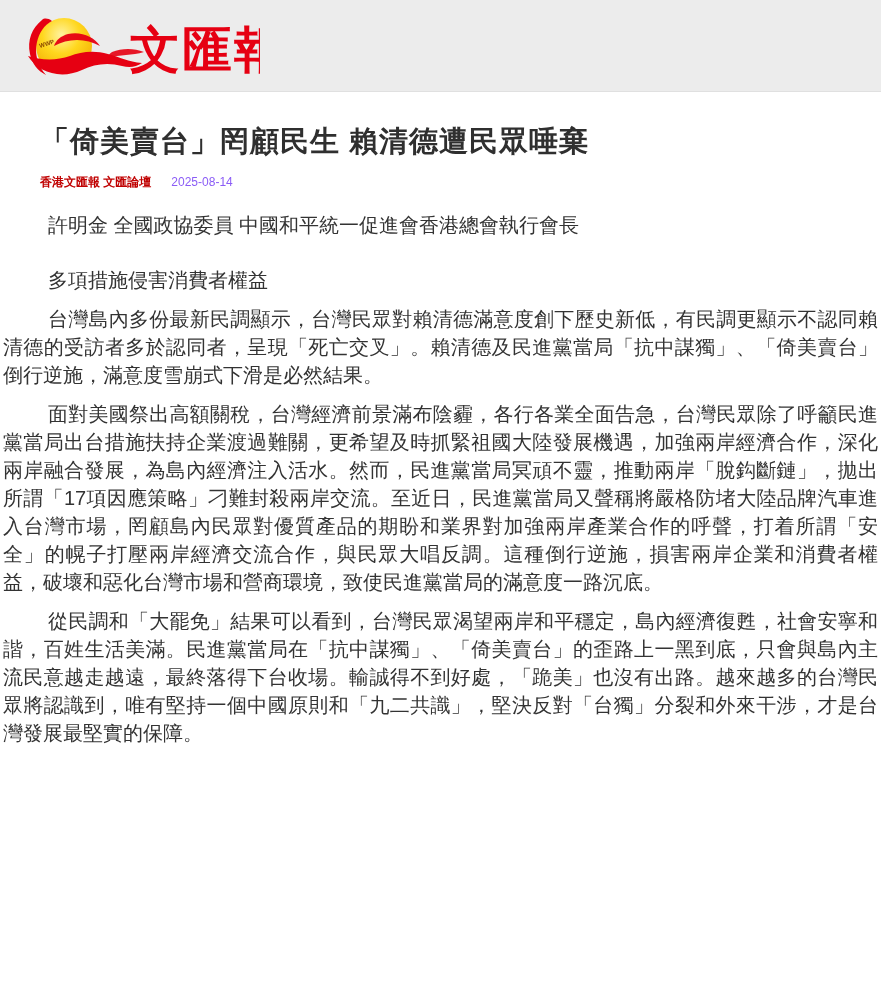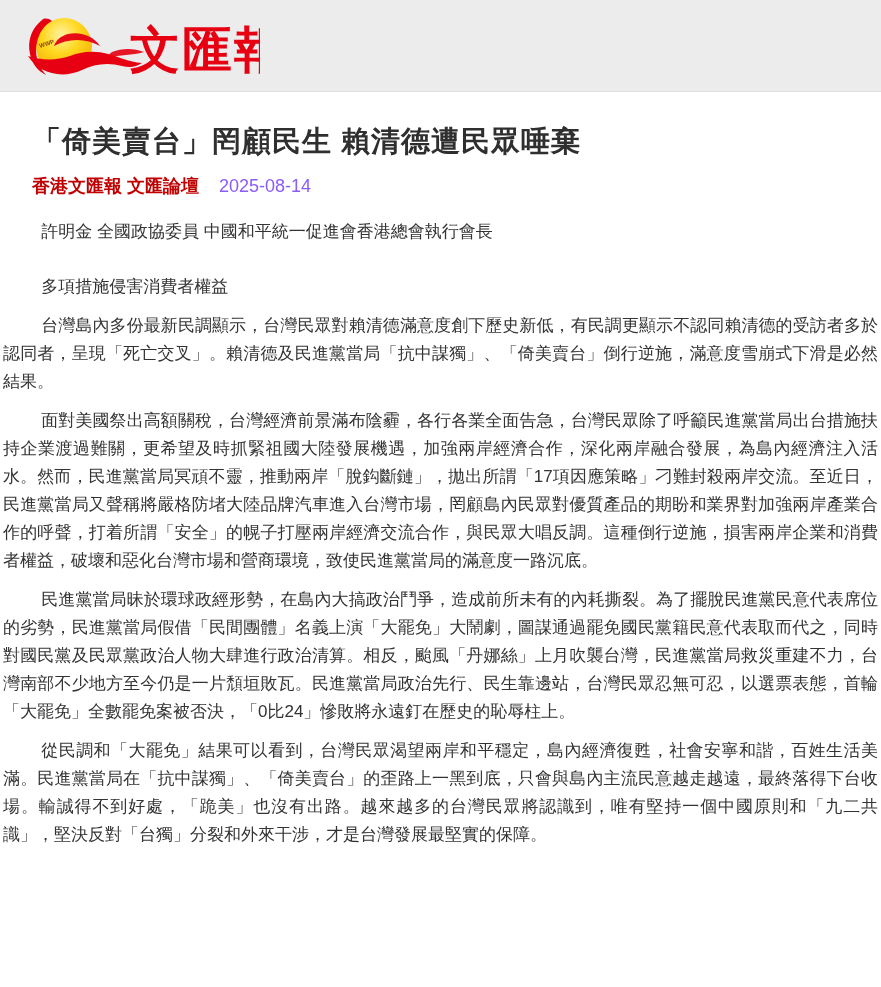--- a/index.html
+++ b/index.html
@@ -18,47 +18,47 @@
     background: #ececec;
     border-bottom: 1px solid #e0e0e0;
     display: flex;
     align-items: center;
     padding-left: 24px;
   }
   .logo-link { display: inline-flex; align-items: center; text-decoration: none; }
   .logo-svg { display: block; }
 
   
-  .article-head { padding: 0 32px; }
+  .article-head { padding: 0 32px; margin-left: 8px; }
   .page-title {
     margin-top: 30px;
     font-size: 29px;
     line-height: 38px;
     font-weight: bold;
     color: #2f2f2f;
     letter-spacing: 1px;
   }
   .byline {
     margin-top: 14px;
     margin-bottom: 6px;
-    font-size: 18px;
+    font-size: 12px;
     display: flex;
     align-items: baseline;
     gap: 20px;
     text-align: center;
   }
   .byline .source { color: #c00000; font-weight: bold; }
   .byline .date { color: #8b5cf6; }
 
   
   .article-body {
     padding: 14px 3px 0 3px;
   }
   .article-body p {
-    font-size: 17px;
+    font-size: 20px;
     line-height: 28px;
     margin-bottom: 11px;
     text-indent: 2.25em;
     text-align: justify;
     color: #333333;
   }
   .article-body p.subhead {
     margin-top: 27px;
   }
 </style>
@@ -99,17 +99,16 @@
       <span class="date">2025-08-14</span>
     </div>
   </div>
 
   <article class="article-body">
 
   <p class="">許明金 全國政協委員 中國和平統一促進會香港總會執行會長</p>
       <p class="subhead">多項措施侵害消費者權益</p>
       <p class="">台灣島內多份最新民調顯示，台灣民眾對賴清德滿意度創下歷史新低，有民調更顯示不認同賴清德的受訪者多於認同者，呈現「死亡交叉」。賴清德及民進黨當局「抗中謀獨」、「倚美賣台」倒行逆施，滿意度雪崩式下滑是必然結果。</p>
       <p class="">面對美國祭出高額關稅，台灣經濟前景滿布陰霾，各行各業全面告急，台灣民眾除了呼籲民進黨當局出台措施扶持企業渡過難關，更希望及時抓緊祖國大陸發展機遇，加強兩岸經濟合作，深化兩岸融合發展，為島內經濟注入活水。然而，民進黨當局冥頑不靈，推動兩岸「脫鈎斷鏈」，拋出所謂「17項因應策略」刁難封殺兩岸交流。至近日，民進黨當局又聲稱將嚴格防堵大陸品牌汽車進入台灣市場，罔顧島內民眾對優質產品的期盼和業界對加強兩岸產業合作的呼聲，打着所謂「安全」的幌子打壓兩岸經濟交流合作，與民眾大唱反調。這種倒行逆施，損害兩岸企業和消費者權益，破壞和惡化台灣市場和營商環境，致使民進黨當局的滿意度一路沉底。</p>
-      <p class="">民進黨當局昧於環球政經形勢，在島內大搞政治鬥爭，造成前所未有的內耗撕裂。為了擺脫民進黨民意代表席位的劣勢，民進黨當局假借「民間團體」名義上演「大罷免」大鬧劇，圖謀通過罷免國民黨籍民意代表取而代之，同時對國民黨及民眾黨政治人物大肆進行政治清算。相反，颱風「丹娜絲」上月吹襲台灣，民進黨當局救災重建不力，台灣南部不少地方至今仍是一片頹垣敗瓦。民進黨當局政治先行、民生靠邊站，台灣民眾忍無可忍，以選票表態，首輪「大罷免」全數罷免案被否決，「0比24」慘敗將永遠釘在歷史的恥辱柱上。</p>
       <p class="">從民調和「大罷免」結果可以看到，台灣民眾渴望兩岸和平穩定，島內經濟復甦，社會安寧和諧，百姓生活美滿。民進黨當局在「抗中謀獨」、「倚美賣台」的歪路上一黑到底，只會與島內主流民意越走越遠，最終落得下台收場。輸誠得不到好處，「跪美」也沒有出路。越來越多的台灣民眾將認識到，唯有堅持一個中國原則和「九二共識」，堅決反對「台獨」分裂和外來干涉，才是台灣發展最堅實的保障。</p>
     </article>
 
 </main>
 
 </body></html>

